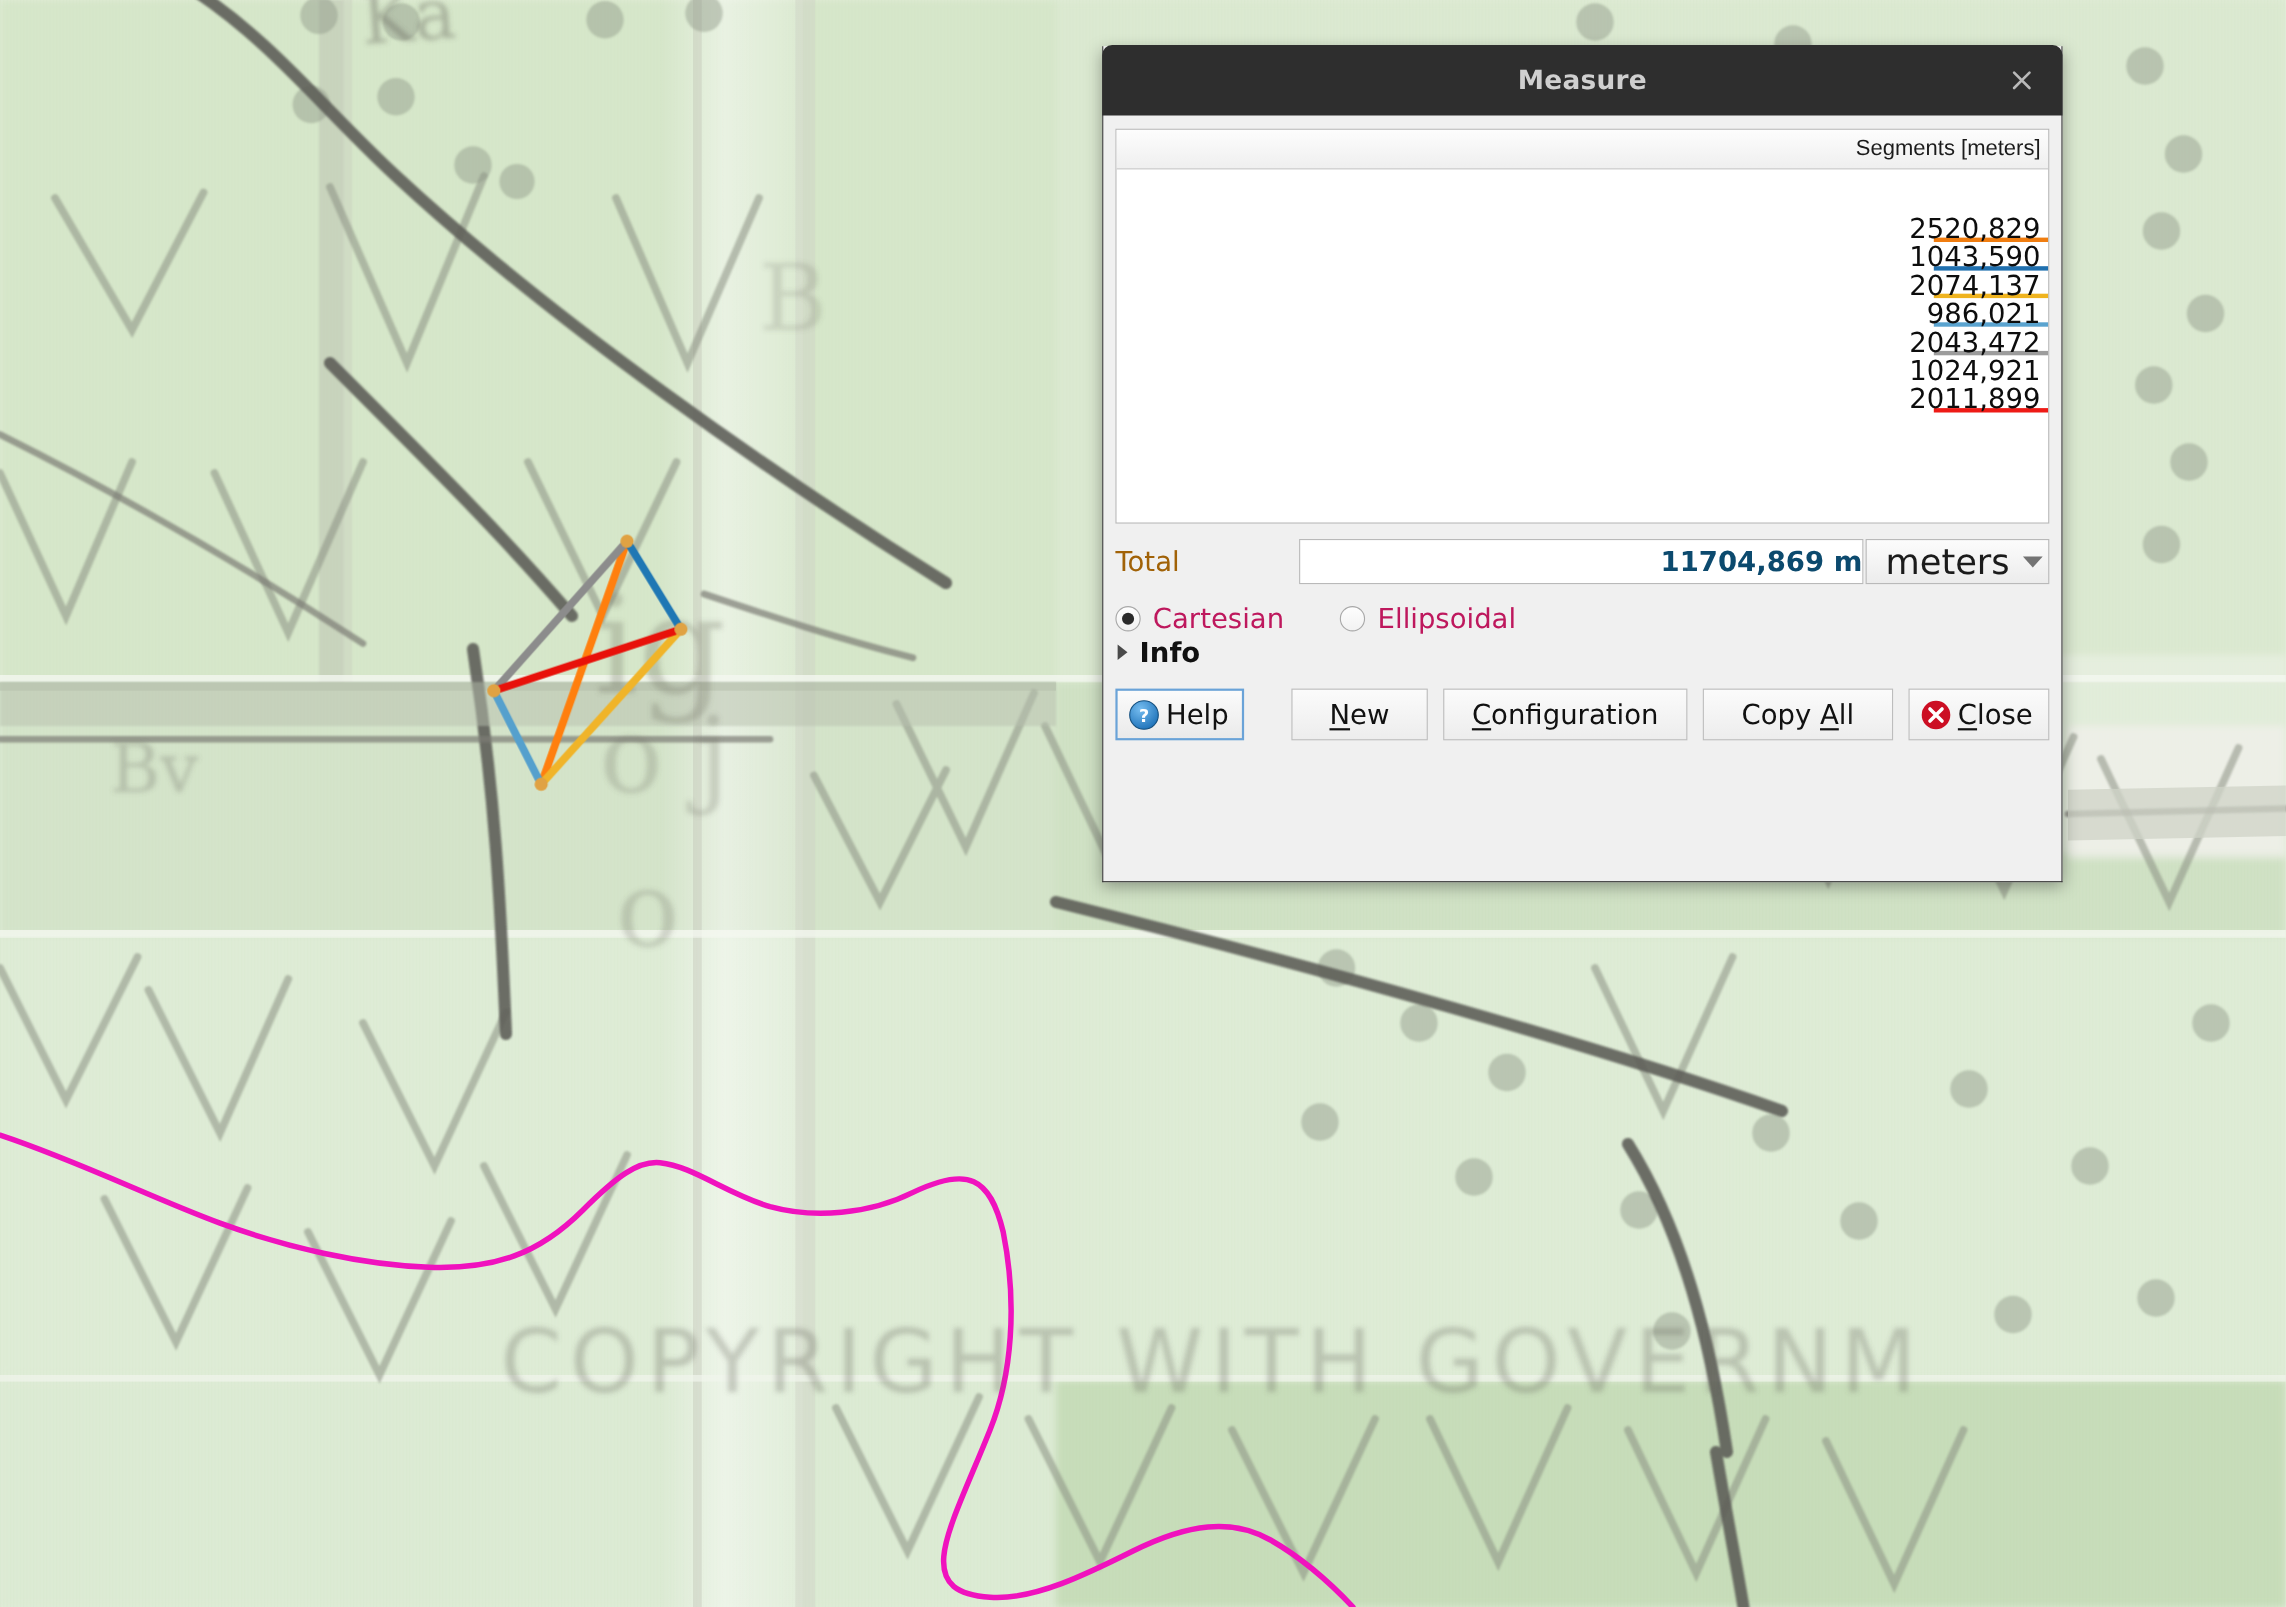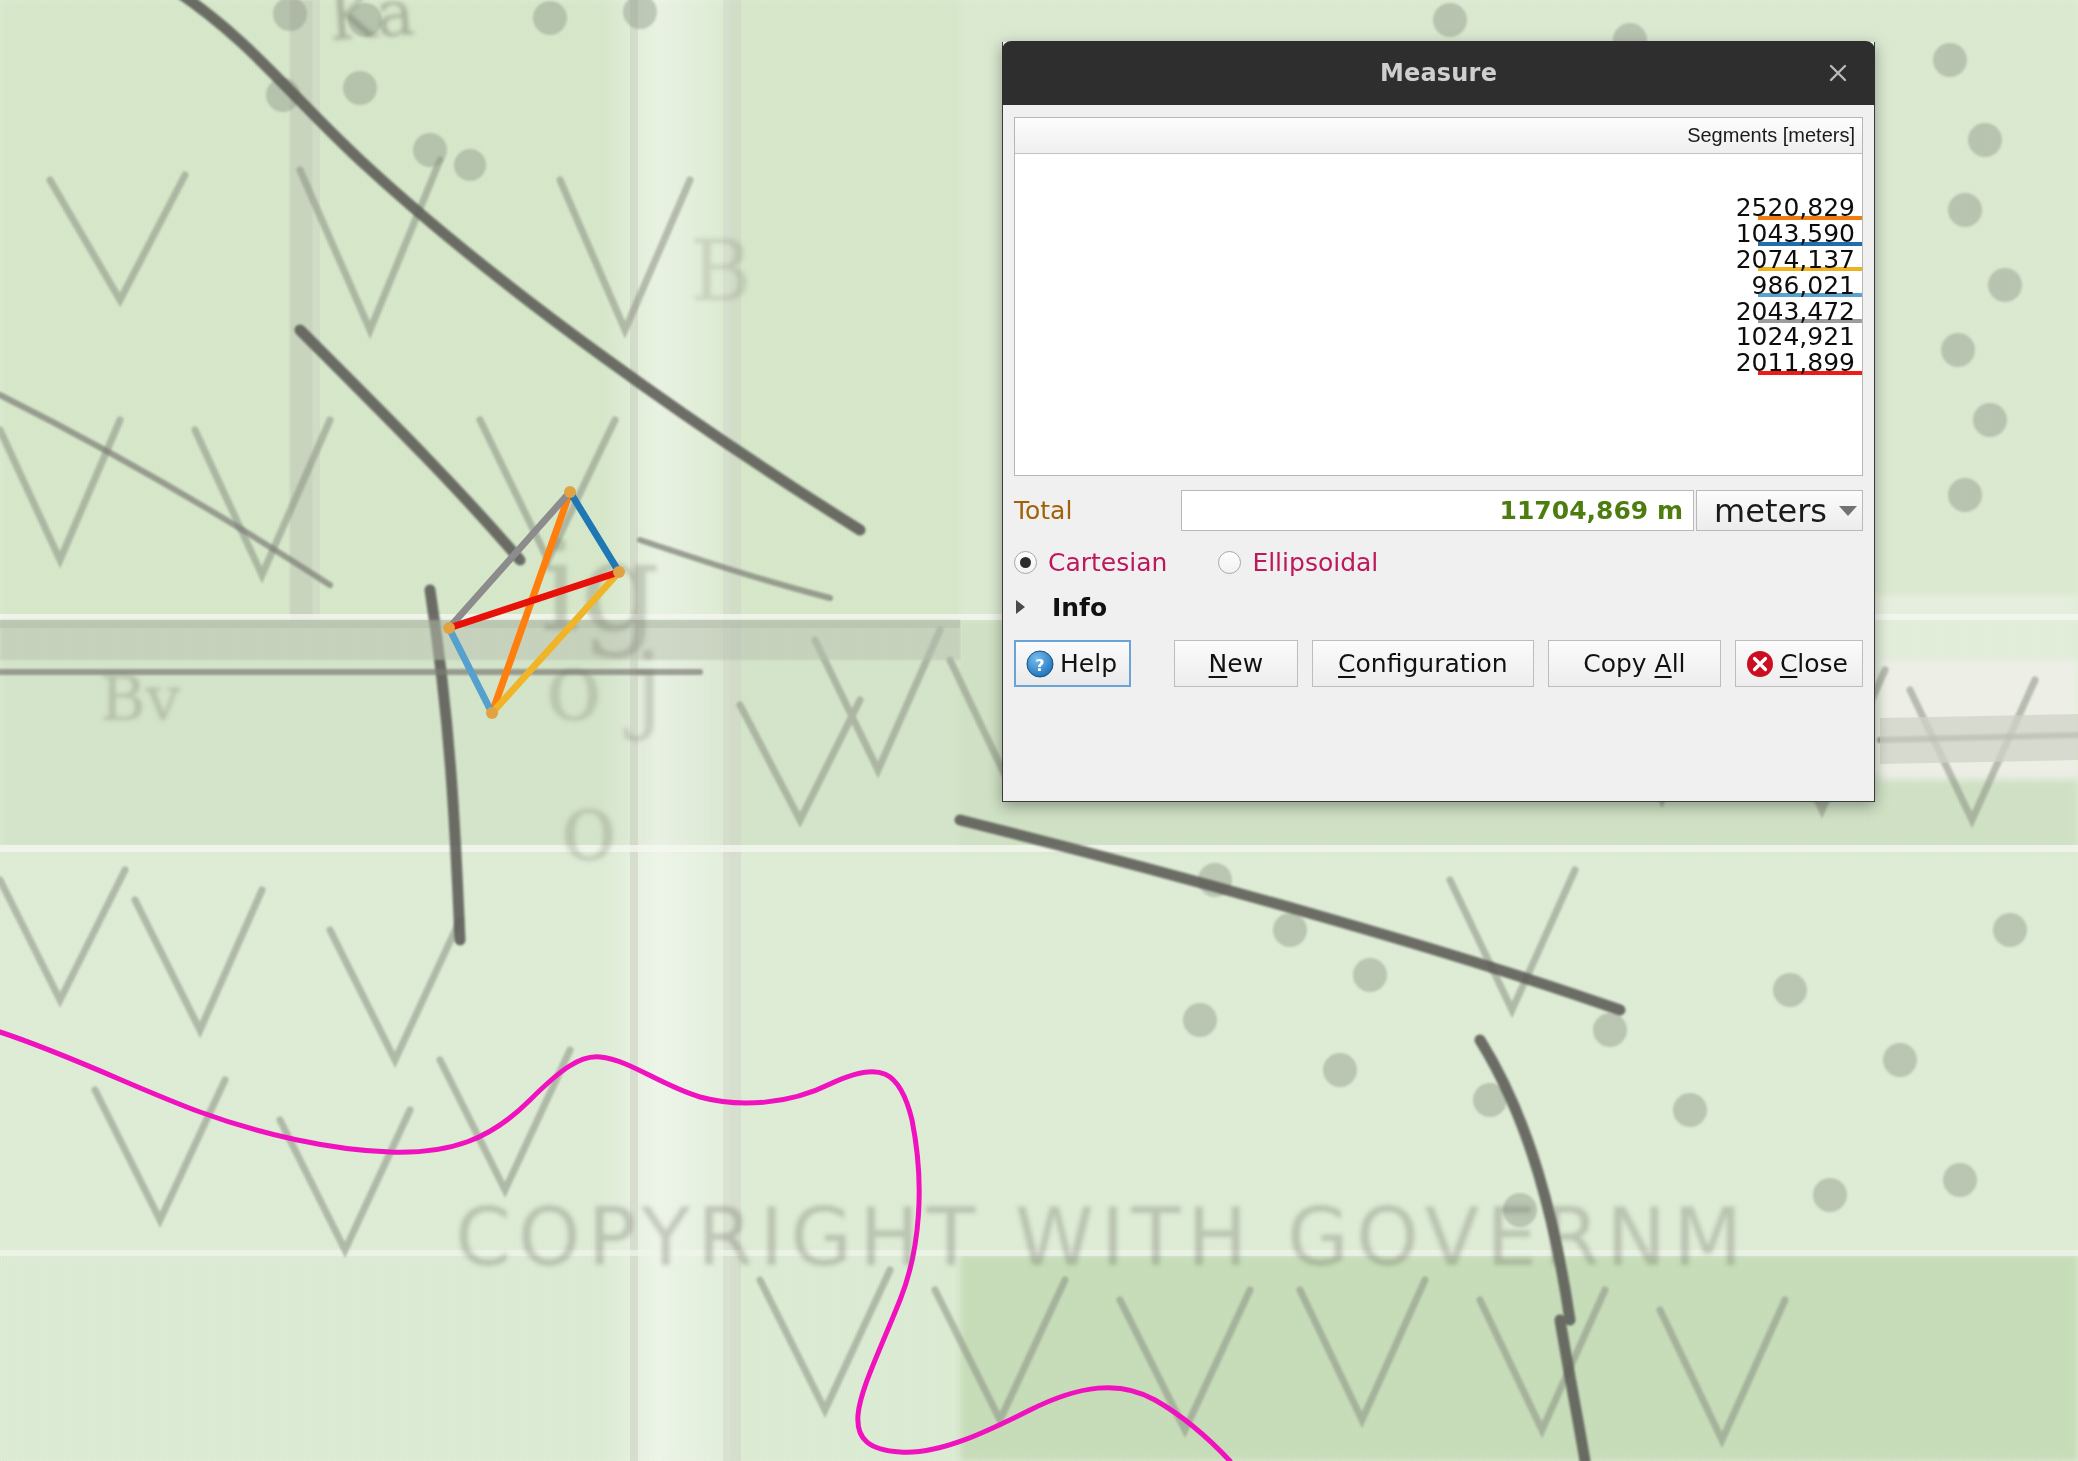--- a/index.html
+++ b/index.html
@@ -161,24 +161,23 @@
   }
   #total-field {
     flex: 1 1 auto;
     height: 41px;
     background: #ffffff;
     border: 1px solid #b9b9b9;
     box-sizing: border-box;
     display: flex;
     align-items: center;
     justify-content: flex-end;
-    padding-right: 10px;
     font-size: 25px;
     font-weight: bold;
-    color: #4d7c0f;
+    color: #0c4a6e;
   }
   #unit-select {
     width: 167px;
     flex: 0 0 auto;
     height: 41px;
     margin-left: 2px;
     background: linear-gradient(to bottom, #fcfcfc 0%, #ececec 100%);
     border: 1px solid #b9b9b9;
     box-sizing: border-box;
     display: flex;
@@ -233,25 +232,23 @@
   }
   .radio-label {
     font-size: 25px;
     color: #be185d;
   }
 
   
   #info-row {
     display: flex;
     align-items: center;
-    margin-top: 14px;
     height: 30px;
     flex: 0 0 auto;
     cursor: pointer;
-    gap: 16px;
   }
   #info-caret {
     width: 0; height: 0;
     border-top: 7px solid transparent;
     border-bottom: 7px solid transparent;
     border-left: 9px solid #4a4a4a;
     margin-right: 11px;
     margin-left: 2px;
     flex: 0 0 auto;
   }

